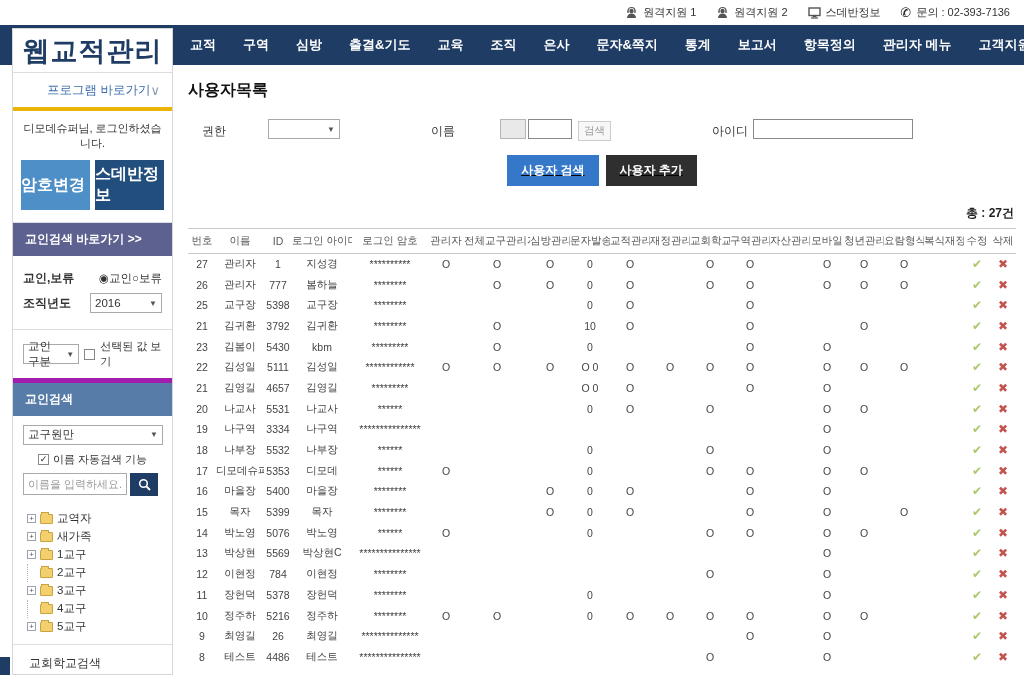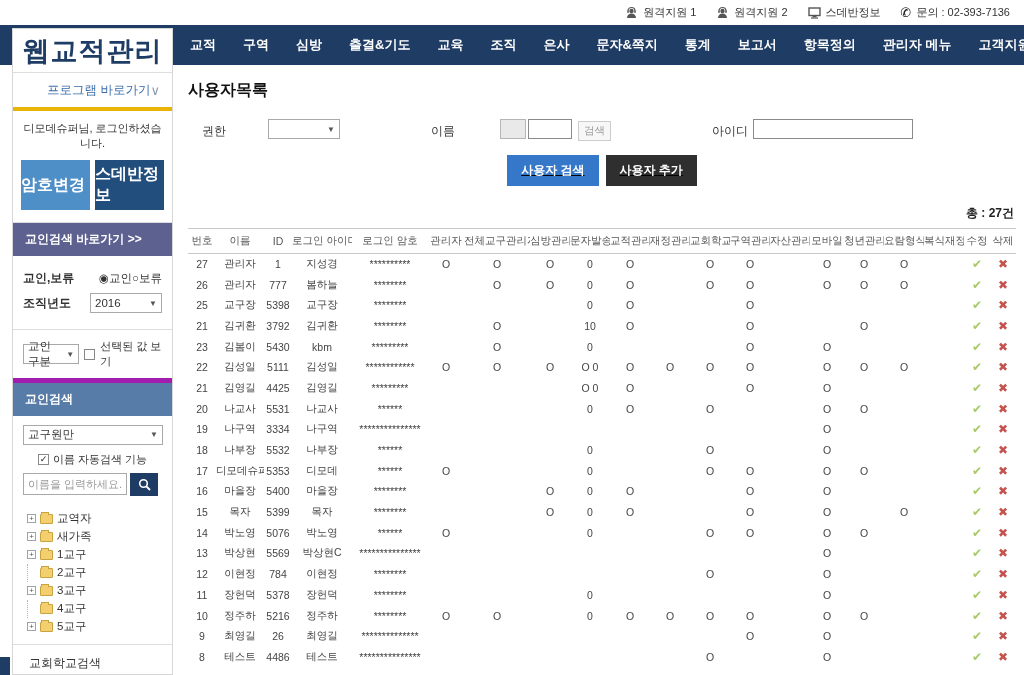--- a/index.html
+++ b/index.html
@@ -463,21 +463,21 @@
           <td>O</td>
           <td>O</td>
           <td>O</td>
           <td></td>
           <td><span class="ic-edit">✔</span></td>
           <td><span class="ic-del">✖</span></td>
         </tr>
         <tr>
           <td>21</td>
           <td>김영길</td>
-          <td>4425</td>
+          <td>4657</td>
           <td>김영길</td>
           <td>*********</td>
           <td></td>
           <td></td>
           <td></td>
           <td>O 0</td>
           <td>O</td>
           <td></td>
           <td></td>
           <td>O</td>

